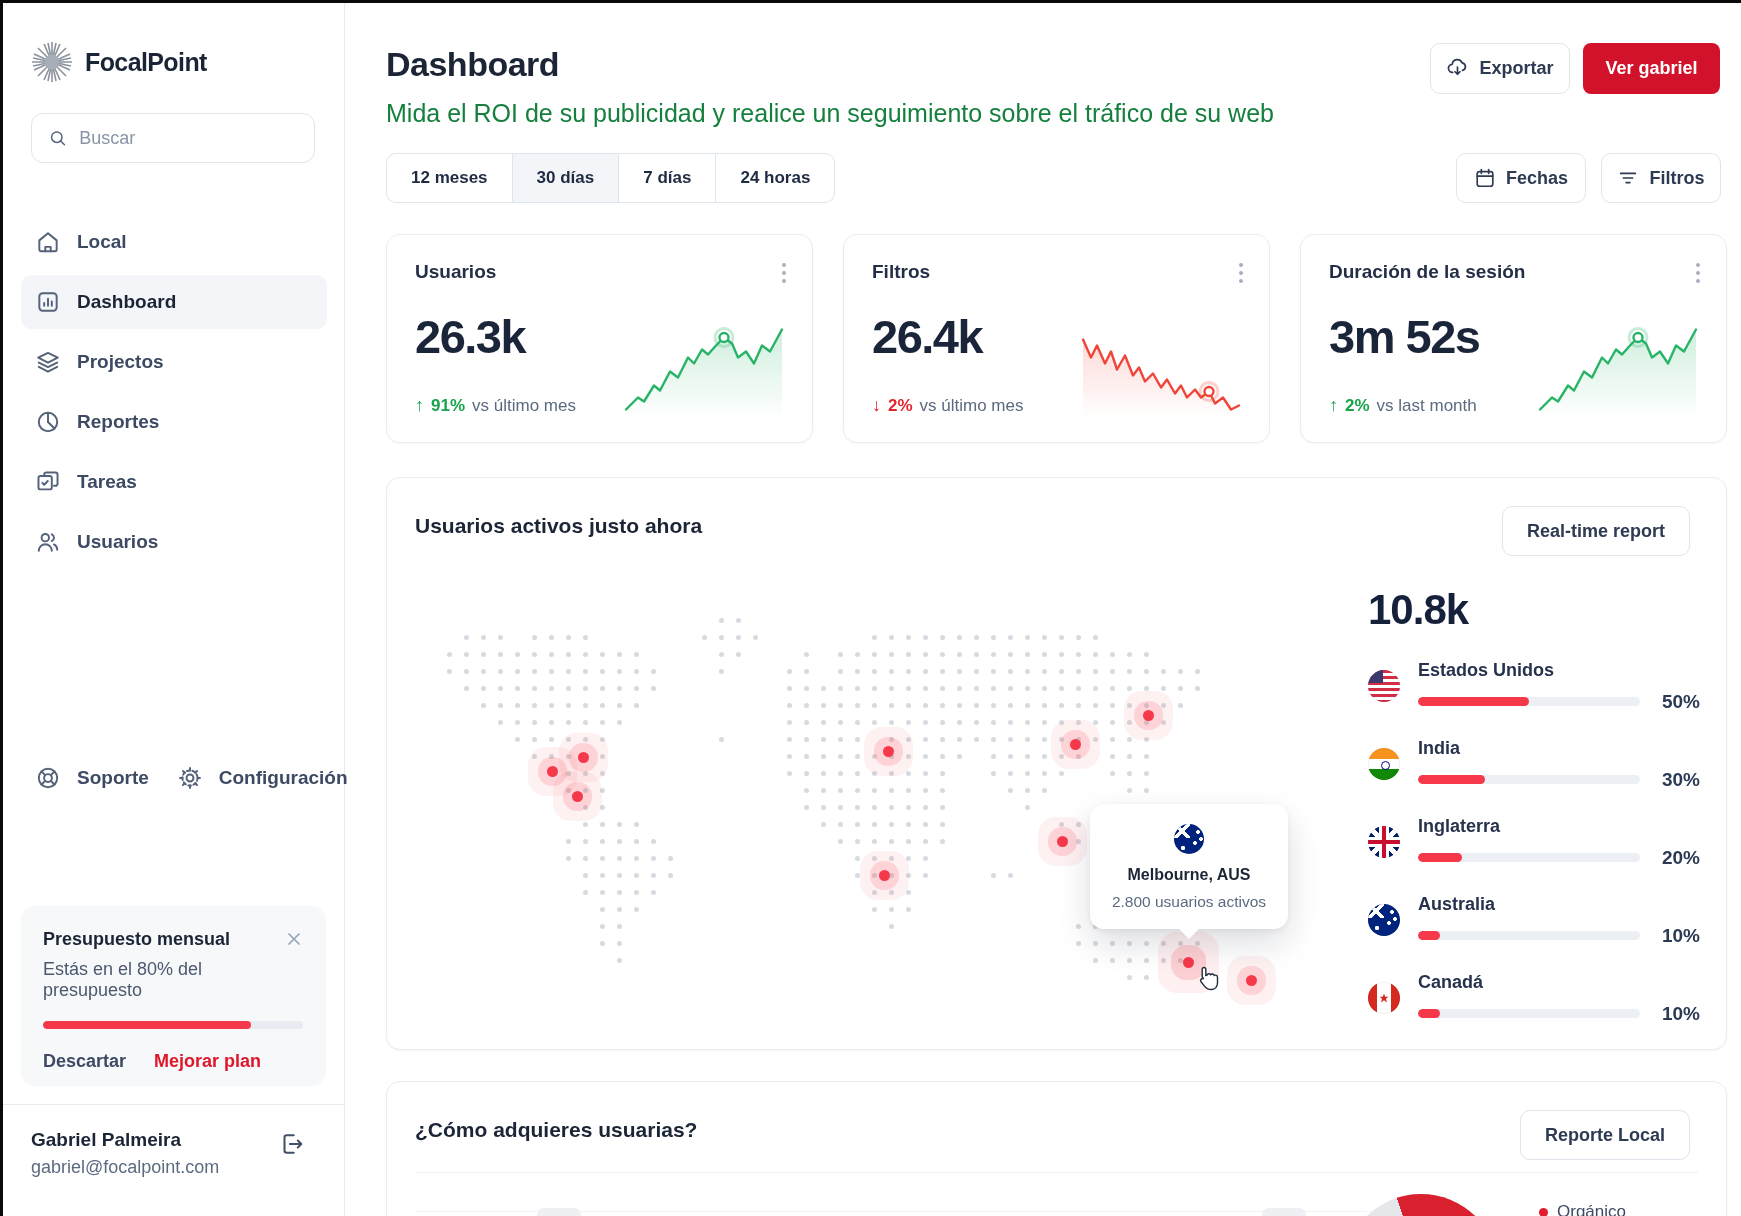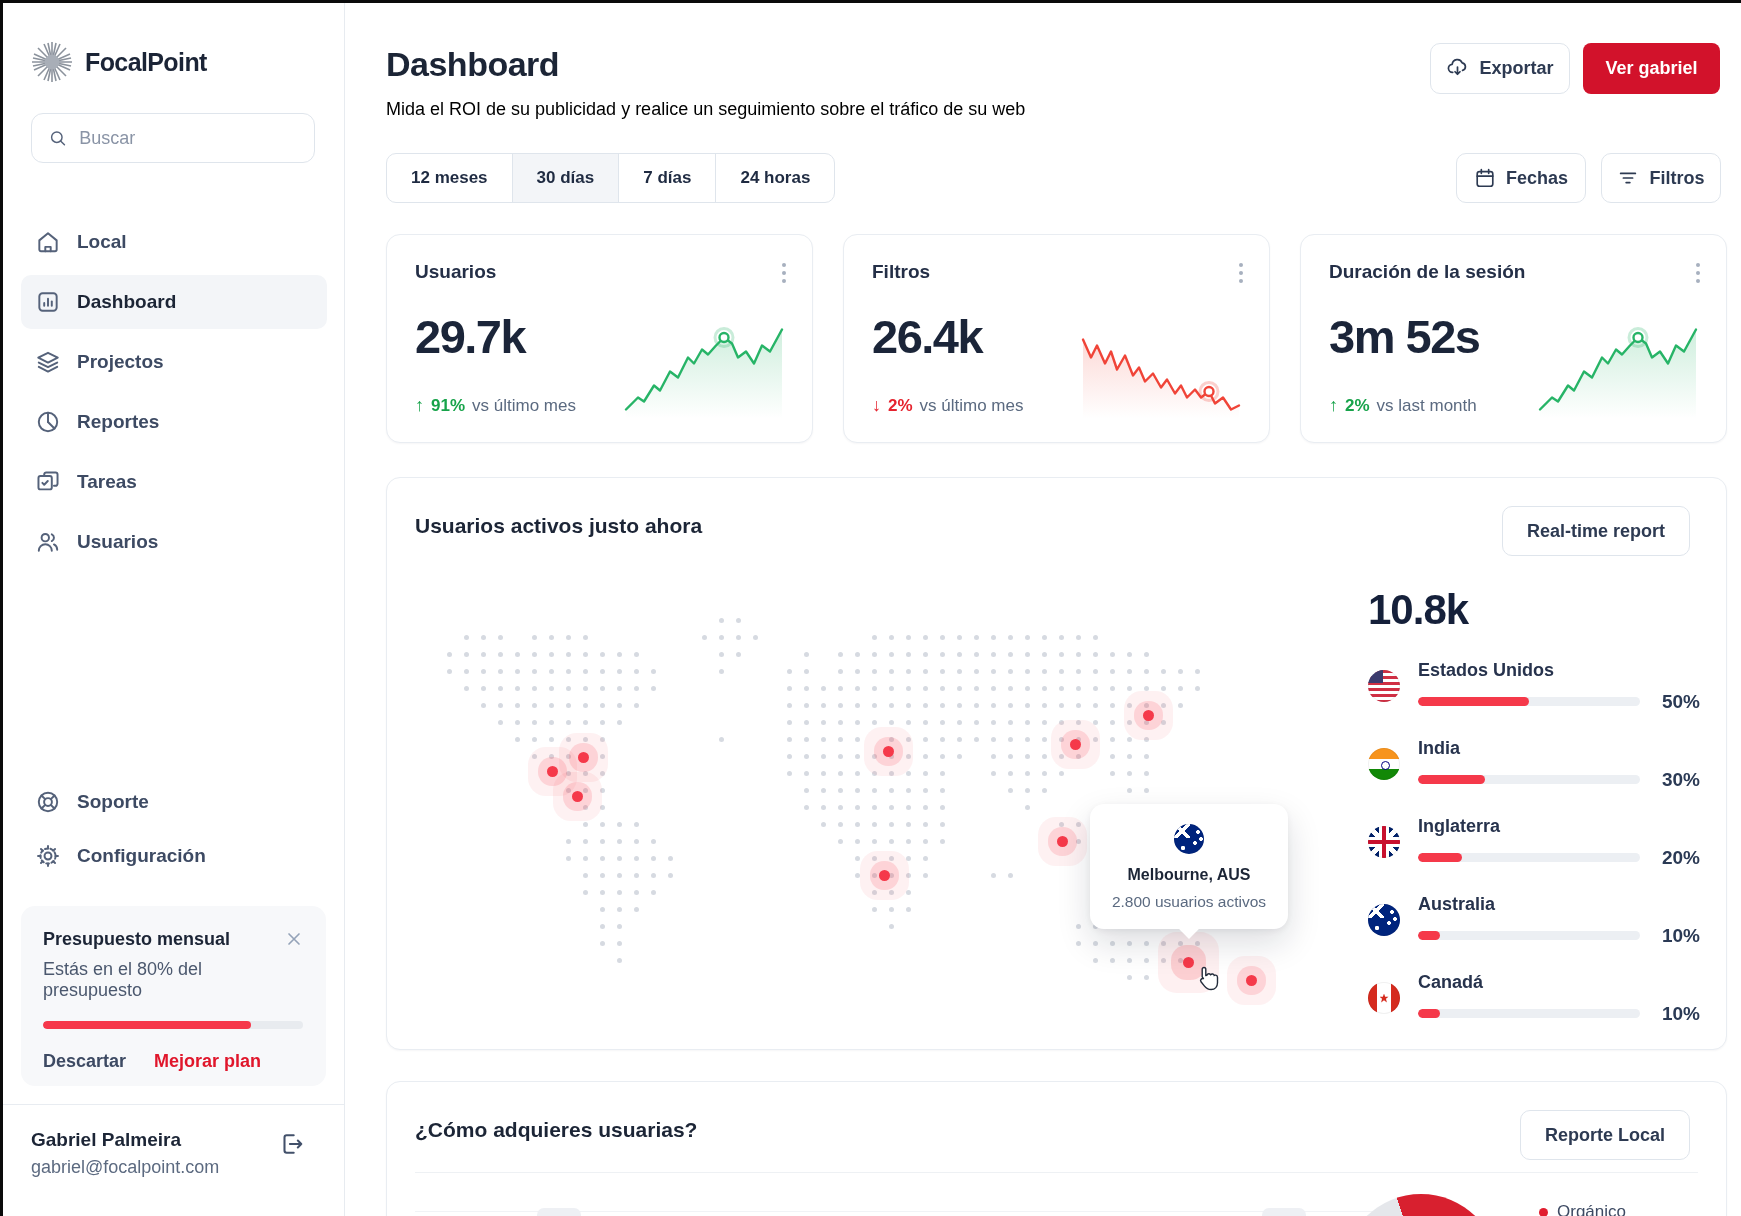--- a/index.html
+++ b/index.html
@@ -14,21 +14,21 @@
   .stroke-ic { stroke:#55627a; stroke-width:1.8; fill:none; stroke-linecap:round; stroke-linejoin:round; }
 
   
   .sidebar { position:absolute; left:0; top:0; width:342px; height:1213px; background:#fff; border-right:1px solid #e7ebf0; }
   .brand { position:absolute; left:28px; top:38px; display:flex; align-items:center; gap:12px; }
   .brand-name { font-size:25px; font-weight:800; color:#1b2436; letter-spacing:-0.6px; }
   .search { position:absolute; left:28px; top:110px; width:284px; height:50px; border:1px solid #dfe5ec; border-radius:12px; display:flex; align-items:center; gap:12px; padding:0 16px; background:#fff; }
   .search input { border:none; outline:none; font-size:18px; color:#394356; width:100%; font-family:inherit; background:transparent; }
   .search input::placeholder { color:#8a94a6; }
   .nav { position:absolute; left:18px; top:212px; width:306px; display:flex; flex-direction:column; gap:6px; }
-  .nav2 { position:absolute; left:18px; top:772px; width:306px; display:flex; flex-direction:column; }
+  .nav2 { position:absolute; left:18px; top:748px; width:306px; display:flex; }
   .nav-item { display:flex; align-items:center; gap:16px; height:54px; padding:0 14px; border-radius:10px; cursor:pointer; }
   .nav-item span { font-size:19px; font-weight:600; color:#3d4a63; }
   .nav-item.active { background:#f3f5f8; }
   .nav-item.active span { color:#1c2536; font-weight:700; }
 
   .budget { position:absolute; left:18px; top:903px; width:305px; height:180px; background:#f7f8fa; border-radius:14px; padding:23px 22px; }
   .budget-head { display:flex; justify-content:space-between; align-items:flex-start; }
   .budget-title { font-size:18px; font-weight:700; color:#1c2536; }
   .budget-msg { font-size:18px; color:#4b586e; margin-top:9px; }
   .budget-track { margin-top:20px; width:260px; height:8px; background:#e8ebef; border-radius:5px; overflow:hidden; }
@@ -38,21 +38,21 @@
   .budget-upgrade { font-size:18px; font-weight:700; color:#e0162b; cursor:pointer; }
 
   .user-block { position:absolute; left:0; top:1101px; width:341px; border-top:1px solid #e8ecf1; padding:24px 28px 0 28px; }
   .user-name { font-size:19px; font-weight:700; color:#1c2536; }
   .user-email { font-size:18px; color:#5c6a80; margin-top:6px; }
   .logout { position:absolute; right:40px; top:26px; cursor:pointer; }
 
   
   .main { position:absolute; left:343px; top:0; width:1398px; height:1213px; }
   .pg-title { position:absolute; left:40px; top:42px; font-size:34px; font-weight:700; color:#1c2536; letter-spacing:-0.5px; }
-  .pg-sub { position:absolute; left:40px; top:96px; font-size:18px; color:#000000; }
+  .pg-sub { position:absolute; left:40px; top:96px; font-size:25px; color:#15803d; }
   .btn { display:flex; align-items:center; justify-content:center; gap:10px; border:1px solid #dfe5ec; background:#fff; border-radius:10px; font-size:18px; font-weight:700; color:#2d3a52; cursor:pointer; font-family:inherit; }
   .btn-export { position:absolute; left:1084px; top:40px; width:140px; height:51px; }
   .btn-report { position:absolute; left:1237px; top:40px; width:137px; height:51px; background:#d2122b; border:none; border-radius:8px; color:#fff; display:flex; align-items:center; justify-content:center; font-size:18px; font-weight:700; cursor:pointer; }
 
   .seg { position:absolute; left:40px; top:150px; height:50px; display:flex; border:1px solid #dfe5ec; border-radius:10px; background:#fff; overflow:hidden; }
   .seg-item { display:flex; align-items:center; padding:0 24px; font-size:17px; font-weight:700; color:#1f2b42; border-right:1px solid #dfe5ec; cursor:pointer; }
   .seg-item:last-child { border-right:none; }
   .seg-item.active { background:#f3f5f8; }
   .btn-dates  { position:absolute; left:1110px; top:150px; width:130px; height:50px; }
   .btn-filter { position:absolute; left:1255px; top:150px; width:120px; height:50px; }
@@ -294,21 +294,21 @@
     <span>Filtros</span>
   </button>
 
   <section class="card stat" style="left:40px">
     <div class="stat-title">Usuarios</div>
     <div class="kebab">
         <i></i>
         <i></i>
         <i></i>
       </div>
-    <div class="stat-value">29.7k</div>
+    <div class="stat-value">26.3k</div>
     <div class="stat-delta up">
       <span class="d-arrow">↑</span>
       <span class="d-pct">91%</span>
       <span class="d-cmp">vs último mes</span>
     </div>
     <svg class="spark" width="160" height="98" viewBox="0 0 160 95">
       <defs>
           <linearGradient id="gg1" x1="0" y1="0" x2="0" y2="1">
             <stop offset="0" stop-color="#27b467" stop-opacity="0.22"></stop>
             <stop offset="1" stop-color="#27b467" stop-opacity="0"></stop>

